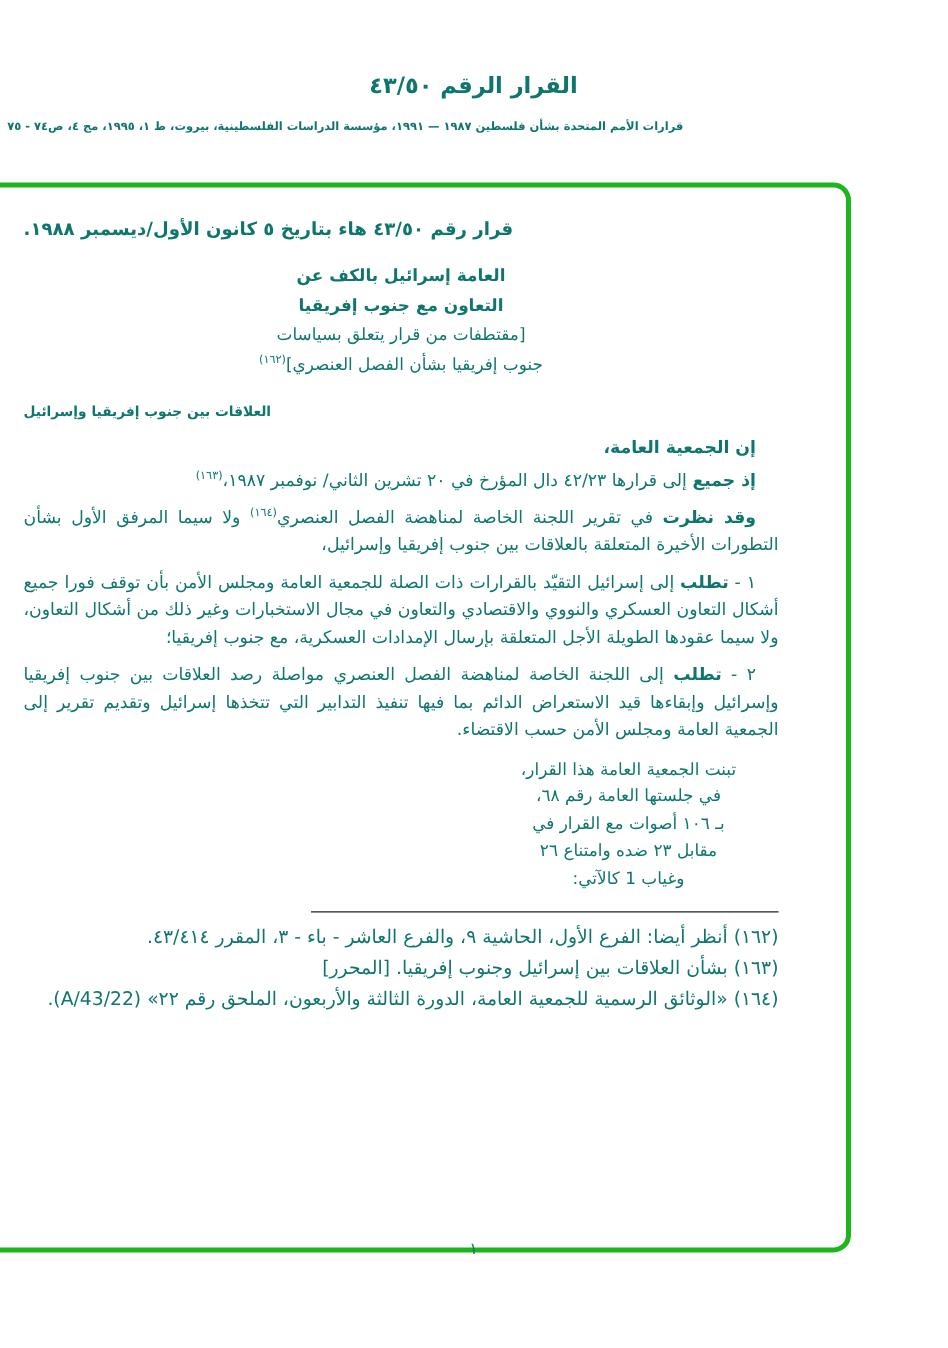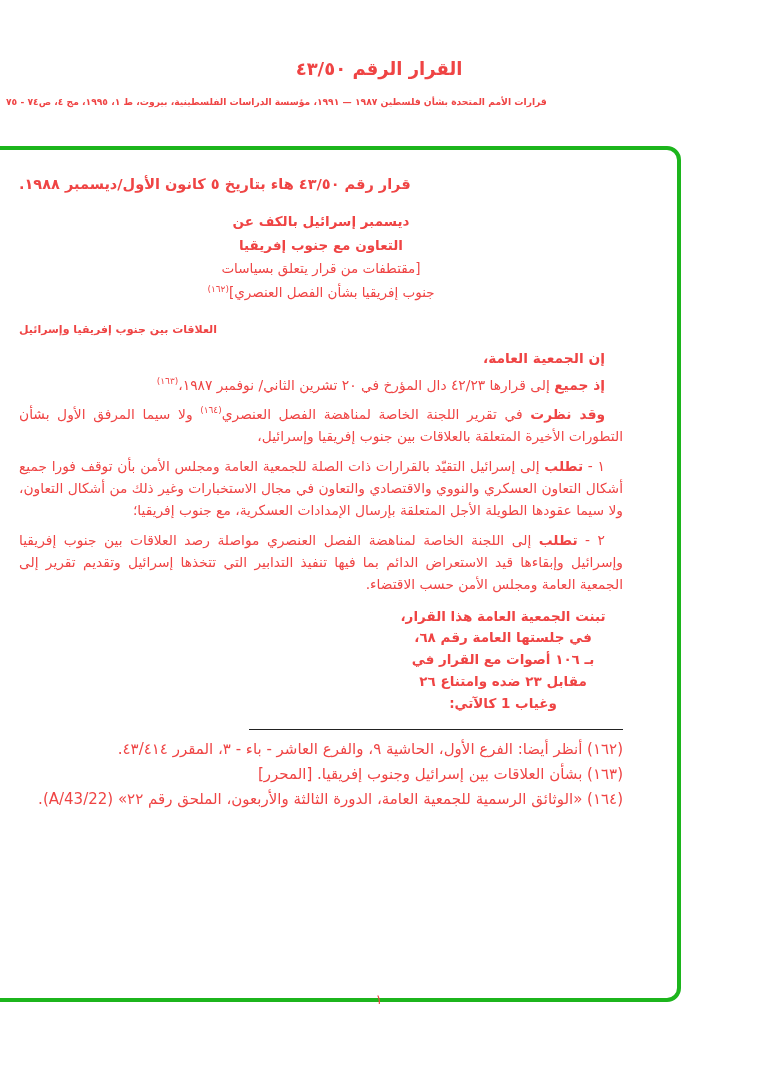--- a/index.html
+++ b/index.html
@@ -2,21 +2,21 @@
 <html lang="ar" dir="rtl"><head>
 <meta charset="utf-8">
 <style>
   html, body { margin: 0; padding: 0; background: #ffffff; }
   .page {
     position: relative;
     width: 758px; height: 1078px;
     background: #ffffff;
     font-family: "DejaVu Sans", "Liberation Sans", sans-serif;
     direction: rtl;
-    color: #ef4444;
+    color: #0f766e;
     overflow: hidden;
   }
   .doc-title {
     position: absolute; top: 58px; right: 0; left: 0;
     text-align: center; font-size: 18px; font-weight: bold; letter-spacing: .2px;
   }
   .source-line {
     position: absolute; top: 96px; right: 6px; left: 6px;
     text-align: left; font-size: 9.2px; font-weight: 600; white-space: nowrap;
   }
@@ -38,21 +38,20 @@
     font-size: 13.8px; line-height: 1.62;
     text-align: justify; text-indent: 18px;
     margin: 0 0 7px 0;
   }
   .b { font-weight: bold; }
   sup.ref { font-size: 9px; vertical-align: super; line-height: 0; }
   .adoption {
     width: 240px; text-align: center;
     font-size: 13.5px; line-height: 1.62;
     margin: 10px 0 14px 0;
-    font-weight: bold;
   }
   .fn-sep { border-top: 1.5px solid #222; width: 62%; margin: 4px 0 8px 0; }
   .footnote {
     font-size: 15px; line-height: 1.55;
     text-align: justify;
     padding-right: 34px; text-indent: -34px;
     margin-bottom: 2px;
   }
   .page-number {
     position: absolute; top: 992px; right: 0; left: 0;
@@ -65,21 +64,21 @@
 <div class="page">
 
   <div class="doc-title">القرار الرقم ٤٣/٥٠</div>
   <div class="source-line">قرارات الأمم المتحدة بشأن فلسطين ١٩٨٧ — ١٩٩١، مؤسسة الدراسات الفلسطينية، بيروت، ط ١، ١٩٩٥، مج ٤، ص٧٤ - ٧٥</div>
 
   <div class="green-box">
 
     <div class="res-heading">قرار رقم ٤٣/٥٠ هاء بتاريخ ٥ كانون الأول/ديسمبر ١٩٨٨.</div>
 
     <div class="center-block">
-      <div class="bold">ديسمبر إسرائيل بالكف عن</div>
+      <div class="bold">العامة إسرائيل بالكف عن</div>
       <div class="bold">التعاون مع جنوب إفريقيا</div>
       <div><span>[مقتطفات من قرار يتعلق بسياسات</span></div>
       <div><span>جنوب إفريقيا بشأن الفصل العنصري]</span><sup class="ref">(١٦٢)</sup></div>
     </div>
 
     <div class="section-title">العلاقات بين جنوب إفريقيا وإسرائيل</div>
 
     <p class="opening">إن الجمعية العامة،</p>
 
     <p class="para"><span class="b">إذ جميع</span><span> إلى قرارها ٤٢/٢٣ دال المؤرخ في ٢٠ تشرين الثاني/ نوفمبر ١٩٨٧،</span><sup class="ref">(١٦٣)</sup></p>

